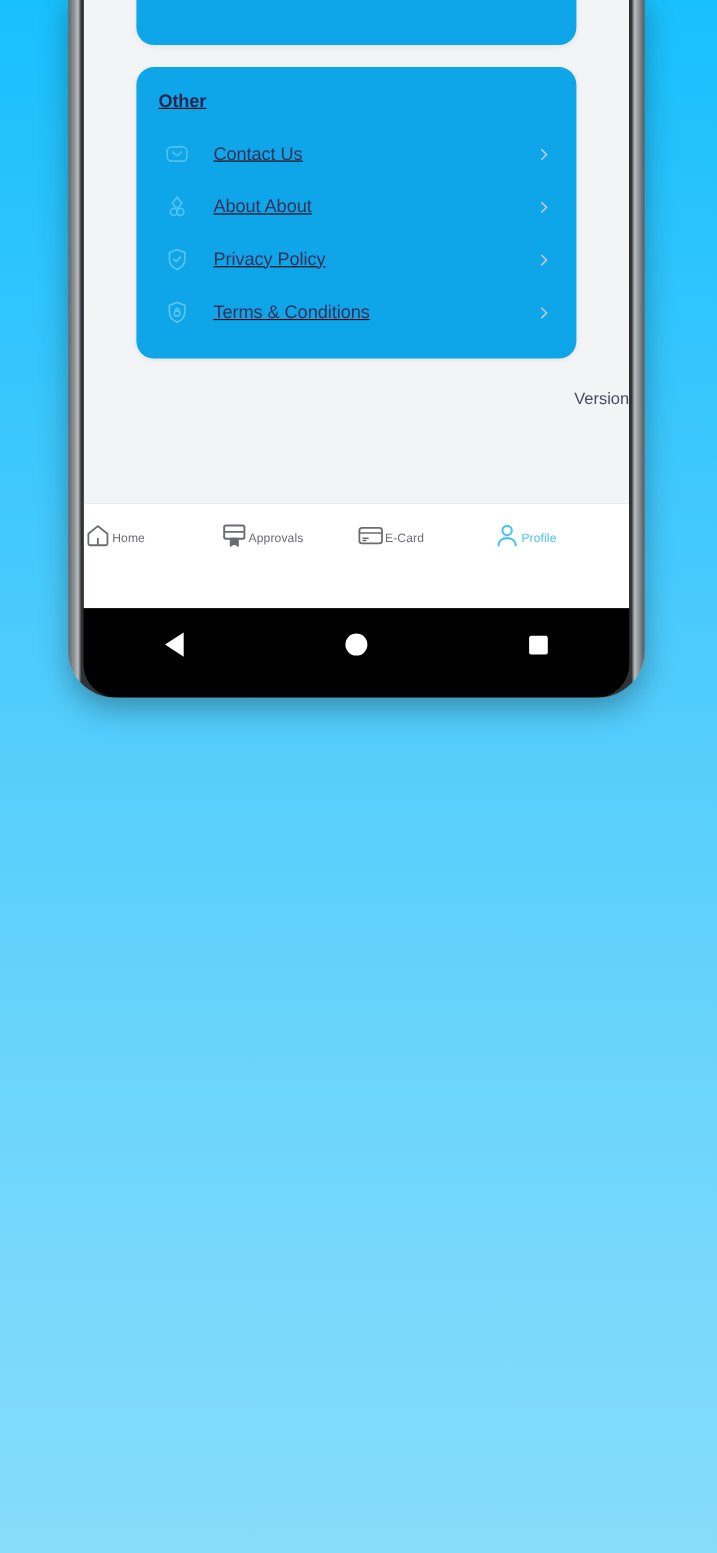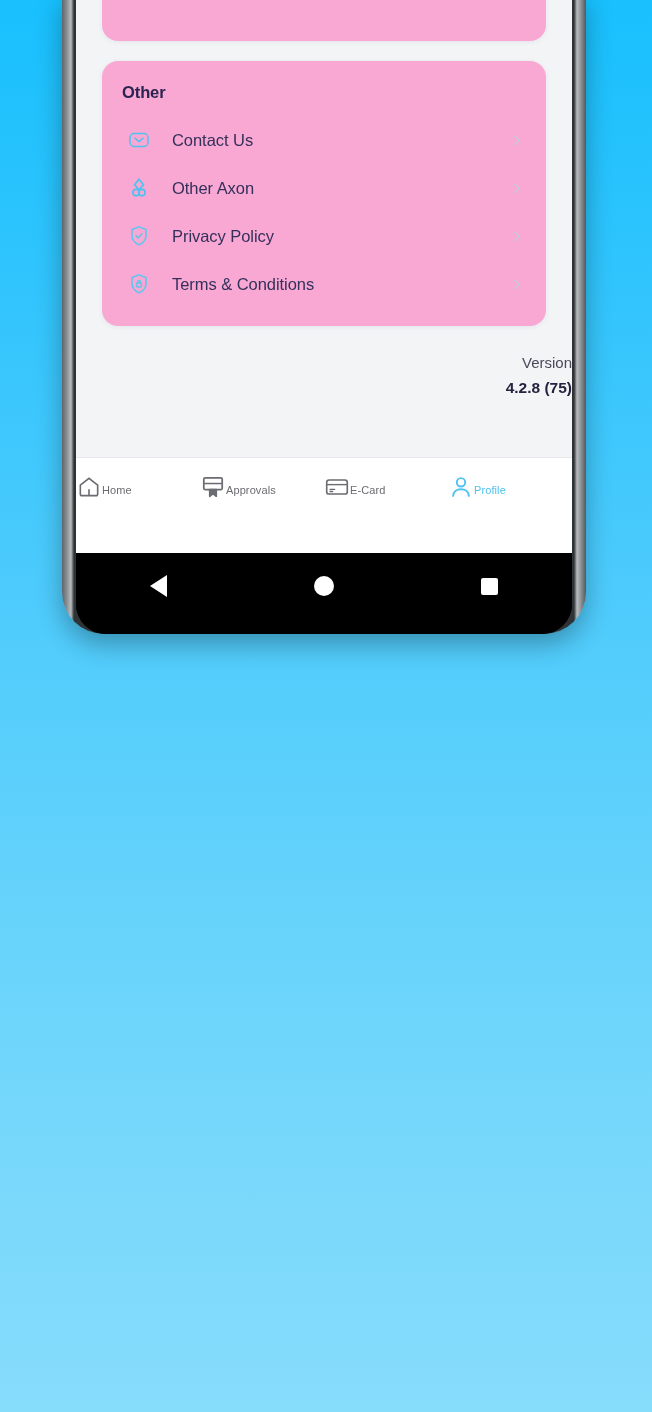--- a/index.html
+++ b/index.html
@@ -53,24 +53,25 @@
   }
   #scroll-area {
     flex:1;
     background:#f3f4f6;
     position:relative;
     overflow:hidden;
   }
 
   
   .card {
-    background:#f9a8d4;
-    margin:0 26px;
+    background:#0ea5e9;
+    margin:0 48px;
     border-radius:16px;
     box-shadow:0 1px 5px rgba(40,40,70,0.07);
+    text-decoration:underline;
   }
   #top-card-partial {
     margin-top:-40px;
     padding:0 0 0 0;
     height:87px;
     position:relative;
     overflow:hidden;
   }
   #top-card-partial .row {
     height:56px;
@@ -214,21 +215,21 @@
           </div>
 
           <div class="list-row">
             <div class="list-icon">
               <svg width="24" height="24" viewBox="0 0 24 24" fill="none" stroke="#4ec2f0" stroke-width="1.7">
                 <path d="M12 3.2l4.4 5.6-4.4 5.1L7.6 8.8 12 3.2z"></path>
                 <circle cx="9.1" cy="16.6" r="3.2"></circle>
                 <circle cx="14.9" cy="16.6" r="3.2"></circle>
               </svg>
             </div>
-            <div class="list-label">Other Axon</div>
+            <div class="list-label">About About</div>
             <div class="chev">
               <svg width="15" height="15" viewBox="0 0 16 16" fill="none" stroke="#c9c9d1" stroke-width="1.5">
                 <path d="M5.5 3l5 5-5 5"></path>
               </svg>
             </div>
           </div>
 
           <div class="list-row">
             <div class="list-icon">
               <svg width="24" height="24" viewBox="0 0 24 24" fill="none" stroke="#5bc6ee" stroke-width="1.5">
@@ -256,21 +257,20 @@
             <div class="chev">
               <svg width="15" height="15" viewBox="0 0 16 16" fill="none" stroke="#c9c9d1" stroke-width="1.5">
                 <path d="M5.5 3l5 5-5 5"></path>
               </svg>
             </div>
           </div>
         </div>
 
         <div id="version-block">
           <div id="version-label">Version</div>
-          <div id="version-value">4.2.8 (75)</div>
         </div>
       </div>
 
       <div id="tab-bar">
 
         <div class="tab">
           <div class="tab-icon">
             <svg width="26" height="26" viewBox="0 0 24 24" fill="none" stroke="#6b6b72" stroke-width="1.5">
               <path d="M4 10.3l8-6.3 8 6.3v8.1a1.6 1.6 0 01-1.6 1.6H5.6A1.6 1.6 0 014 18.4v-8.1z"></path>
               <path d="M12 20v-6"></path>

